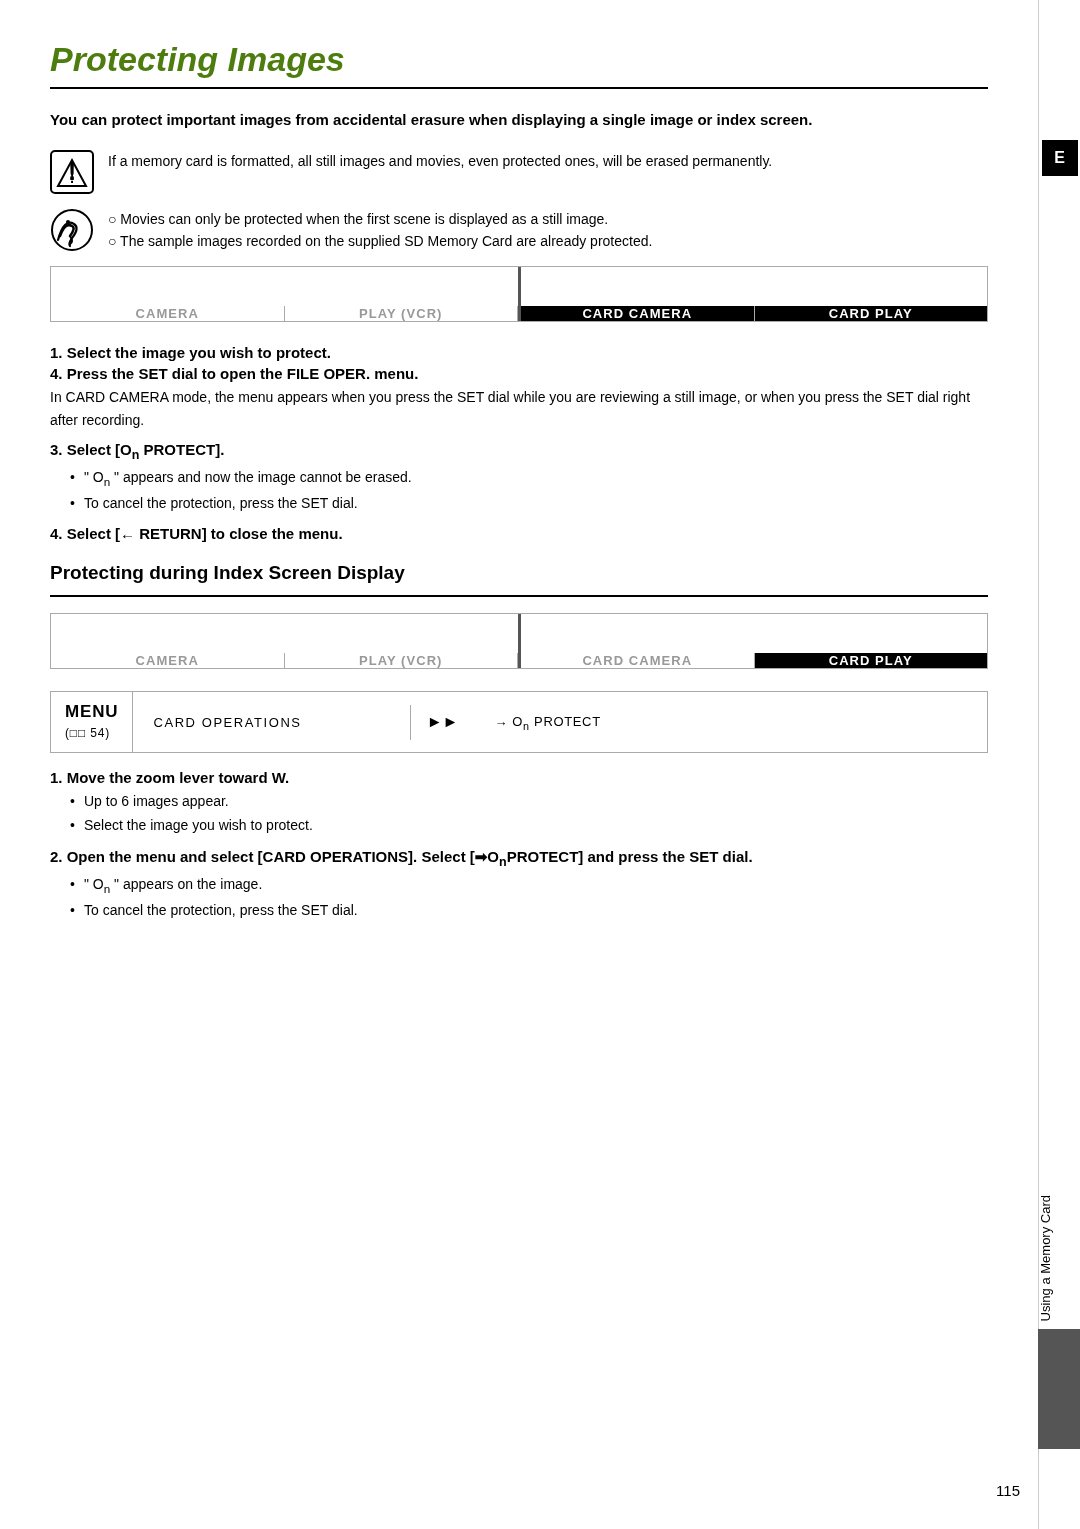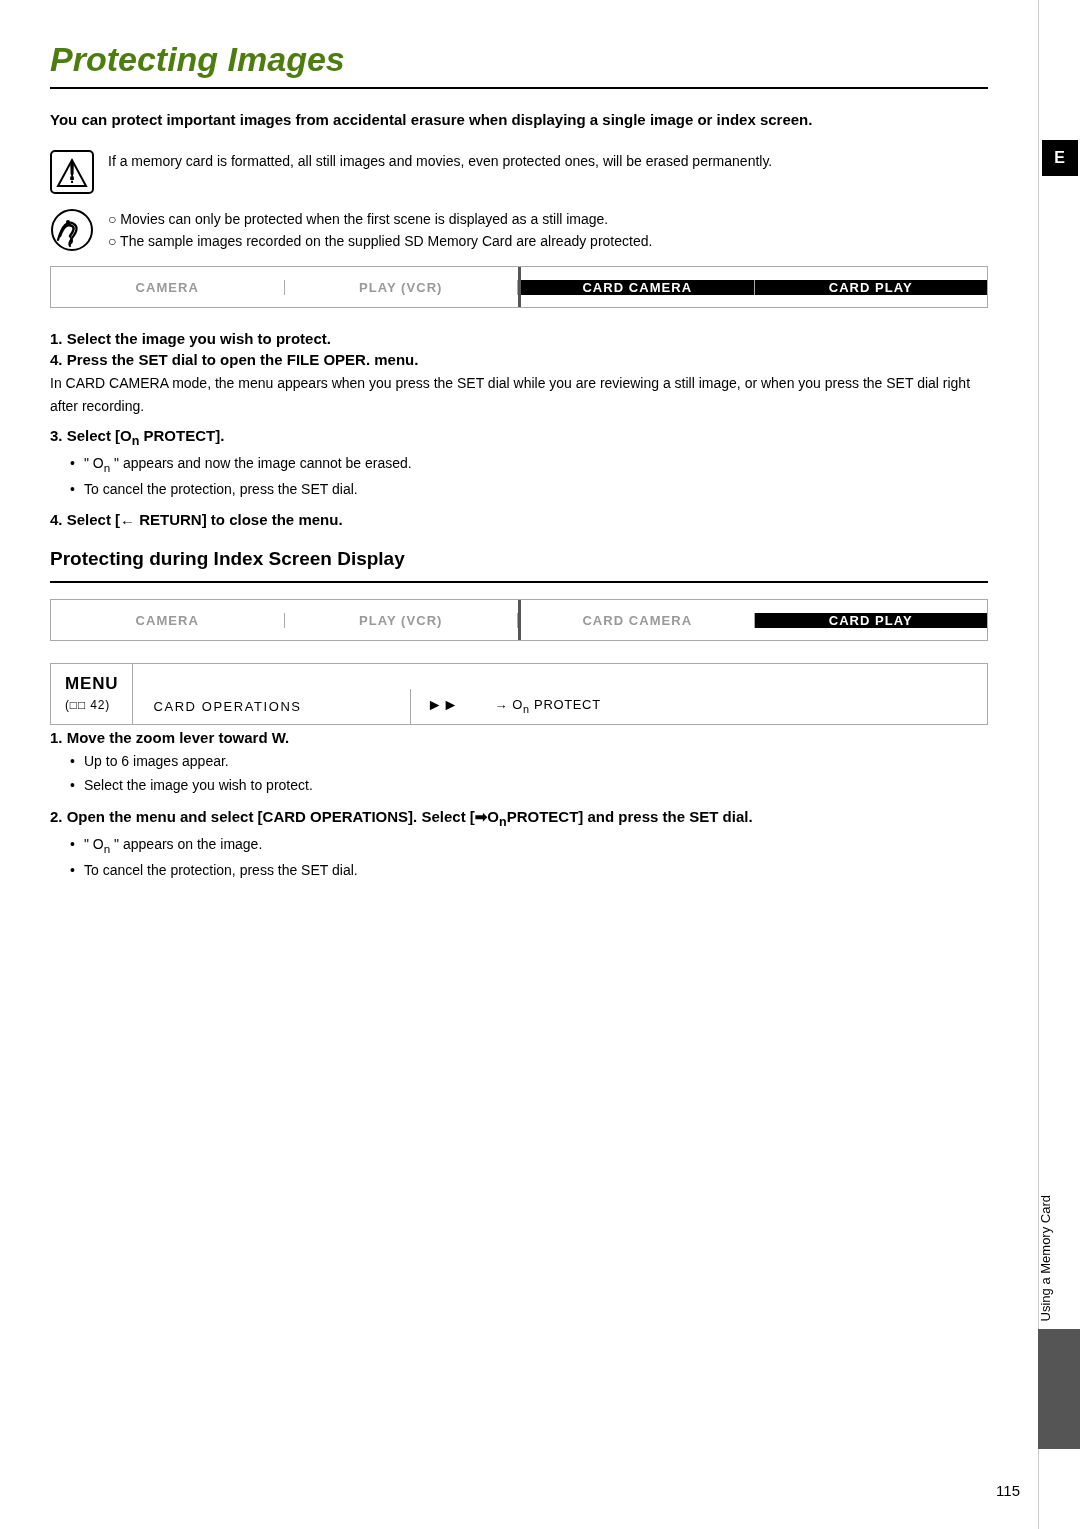--- a/index.html
+++ b/index.html
@@ -103,24 +103,24 @@
     }
 
     .notice-text {
       font-size: 14px;
       line-height: 1.6;
     }
 
     
     .mode-bar {
       display: flex;
-      align-items: center;
+      align-items: flex-end;
       border: 1px solid #aaa;
       margin-bottom: 22px;
-      height: 42px;
+      height: 56px;
     }
 
     .mode-cell {
       flex: 1;
       display: flex;
       align-items: center;
       justify-content: center;
       font-size: 13px;
       font-weight: bold;
       letter-spacing: 0.08em;
@@ -191,23 +191,23 @@
       font-weight: bold;
       border-bottom: 2px solid #000;
       padding-bottom: 11px;
       margin-bottom: 16px;
       margin-top: 20px;
     }
 
     
     .menu-block {
       display: flex;
-      align-items: flex-end;
+      align-items: center;
       border: 1px solid #aaa;
-      margin-bottom: 4px;
+      margin-bottom: 16px;
       font-size: 13px;
     }
 
     .menu-label {
       font-weight: bold;
       font-size: 17px;
       letter-spacing: 0.05em;
       padding: 10px 14px;
       min-width: 80px;
       border-right: 1px solid #aaa;
@@ -323,21 +323,21 @@
       <div class="mode-cell">CAMERA</div>
       <div class="mode-cell">PLAY (VCR)</div>
       <div class="divider-thick"></div>
       <div class="mode-cell">CARD CAMERA</div>
       <div class="mode-cell active">CARD PLAY</div>
     </div>
 
     <div class="menu-block">
       <div class="menu-label">
         <span><strong>MENU</strong></span><br>
-        <span class="menu-ref">(□□ 42)</span>
+        <span class="menu-ref">(□□ 54)</span>
       </div>
       <div class="menu-item">CARD OPERATIONS</div>
       <div class="menu-arrow">►►</div>
       <div class="menu-protect">→ O<sub>n</sub> PROTECT</div>
     </div>
 
     <div class="steps-section">
       <p class="step-heading numbered"><strong>1. Move the zoom lever toward <strong>W</strong>.</strong></p>
       <ul class="bullet-list">
         <li>Up to 6 images appear.</li>

